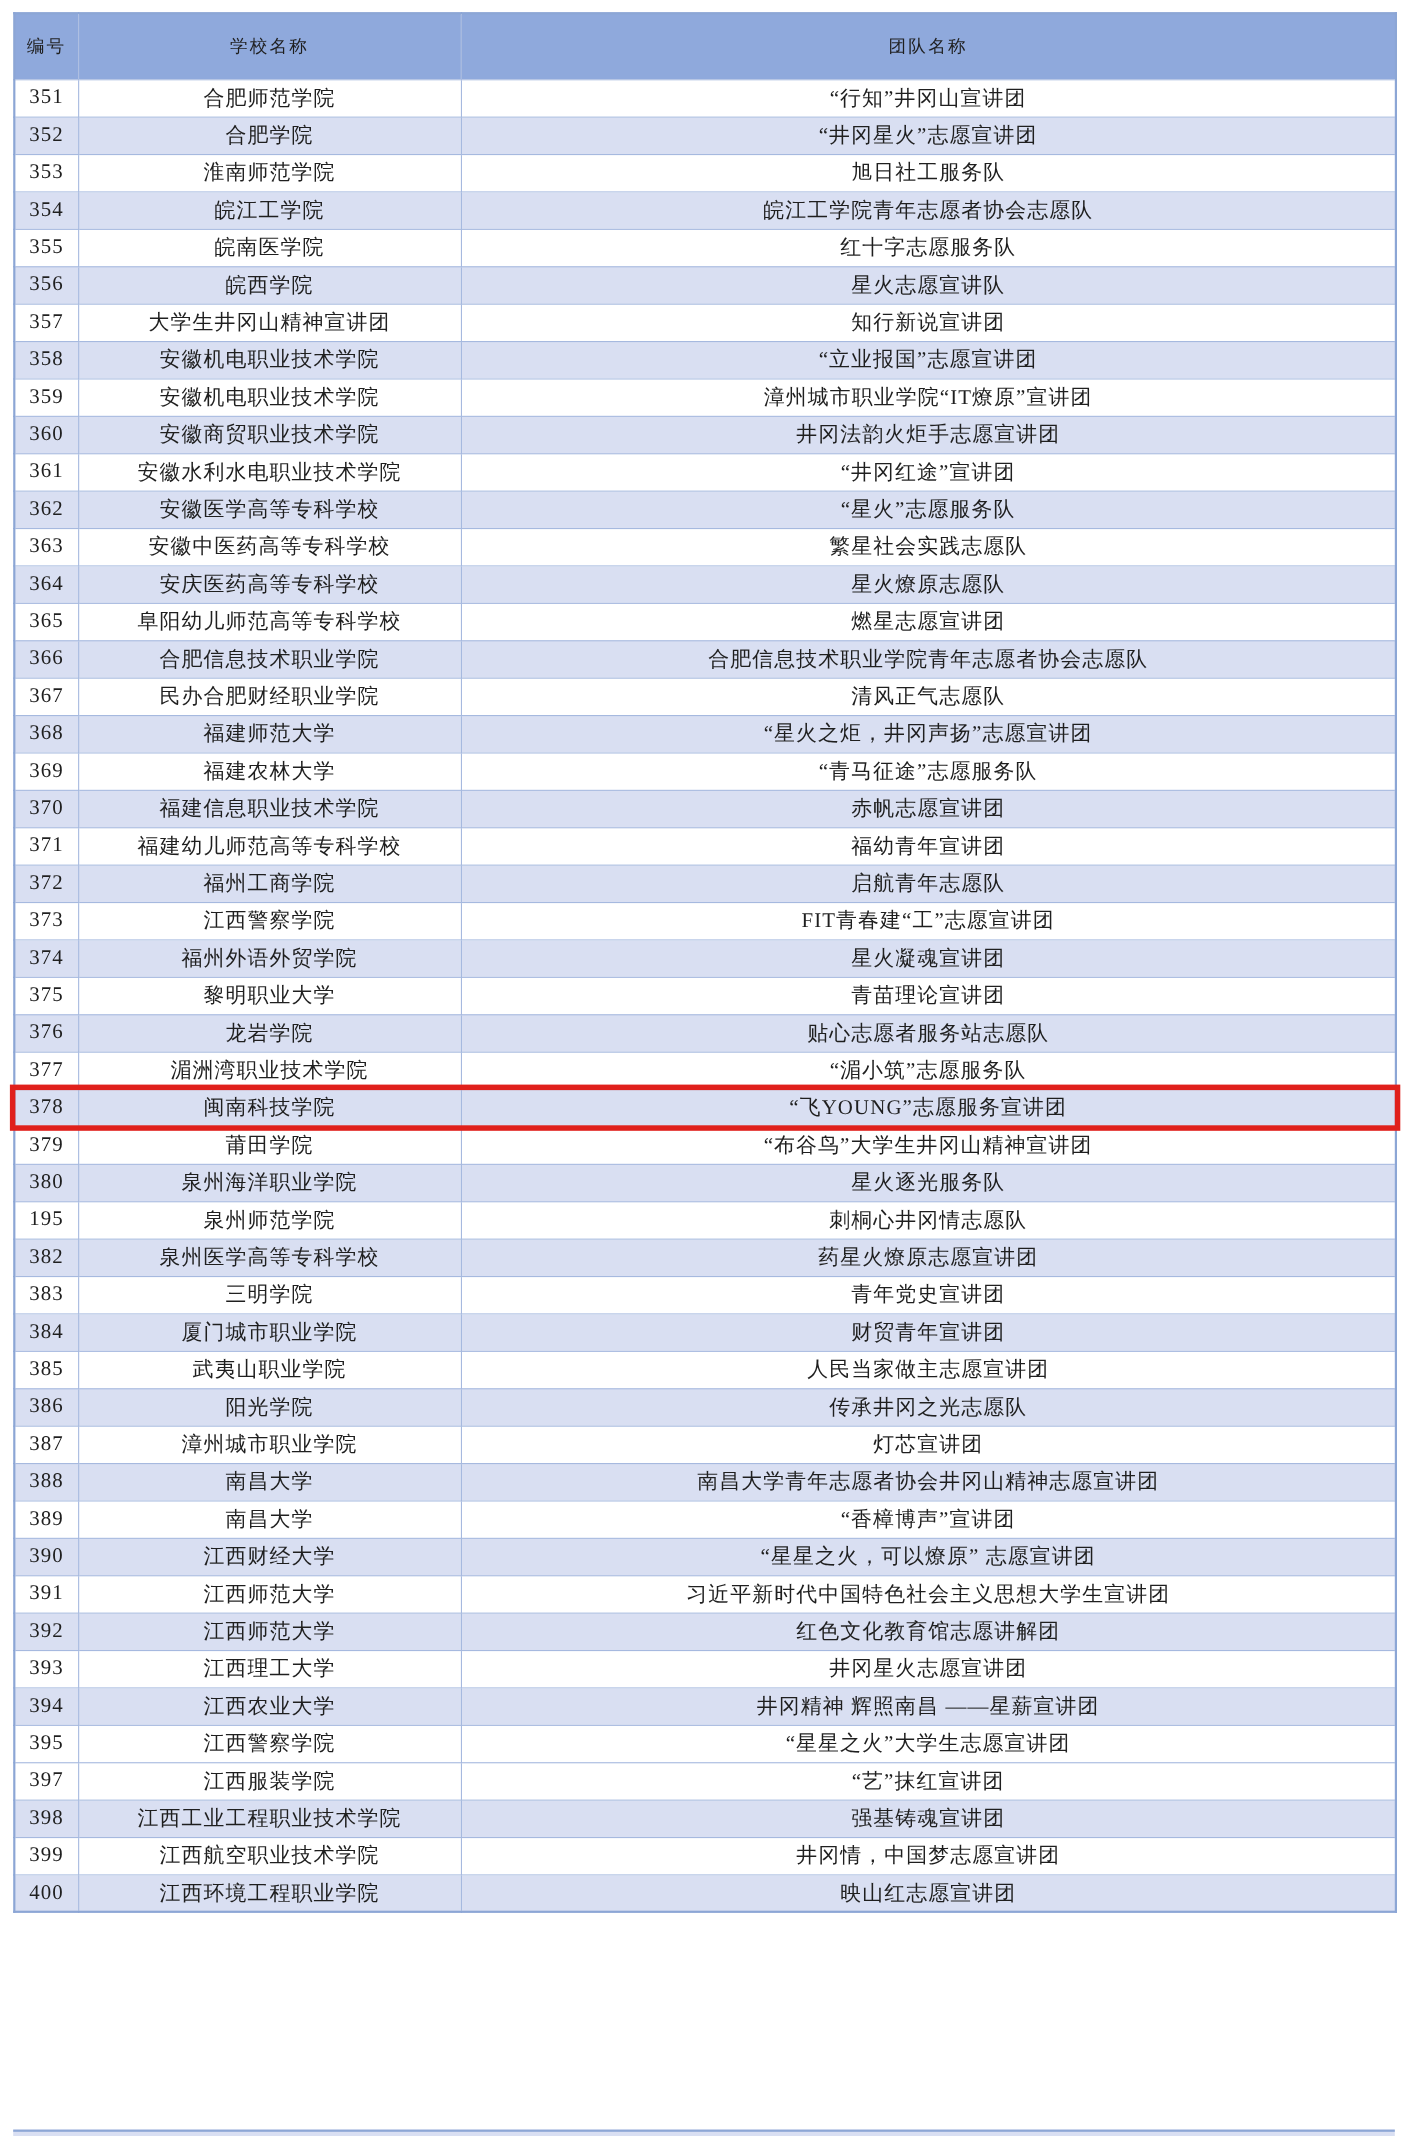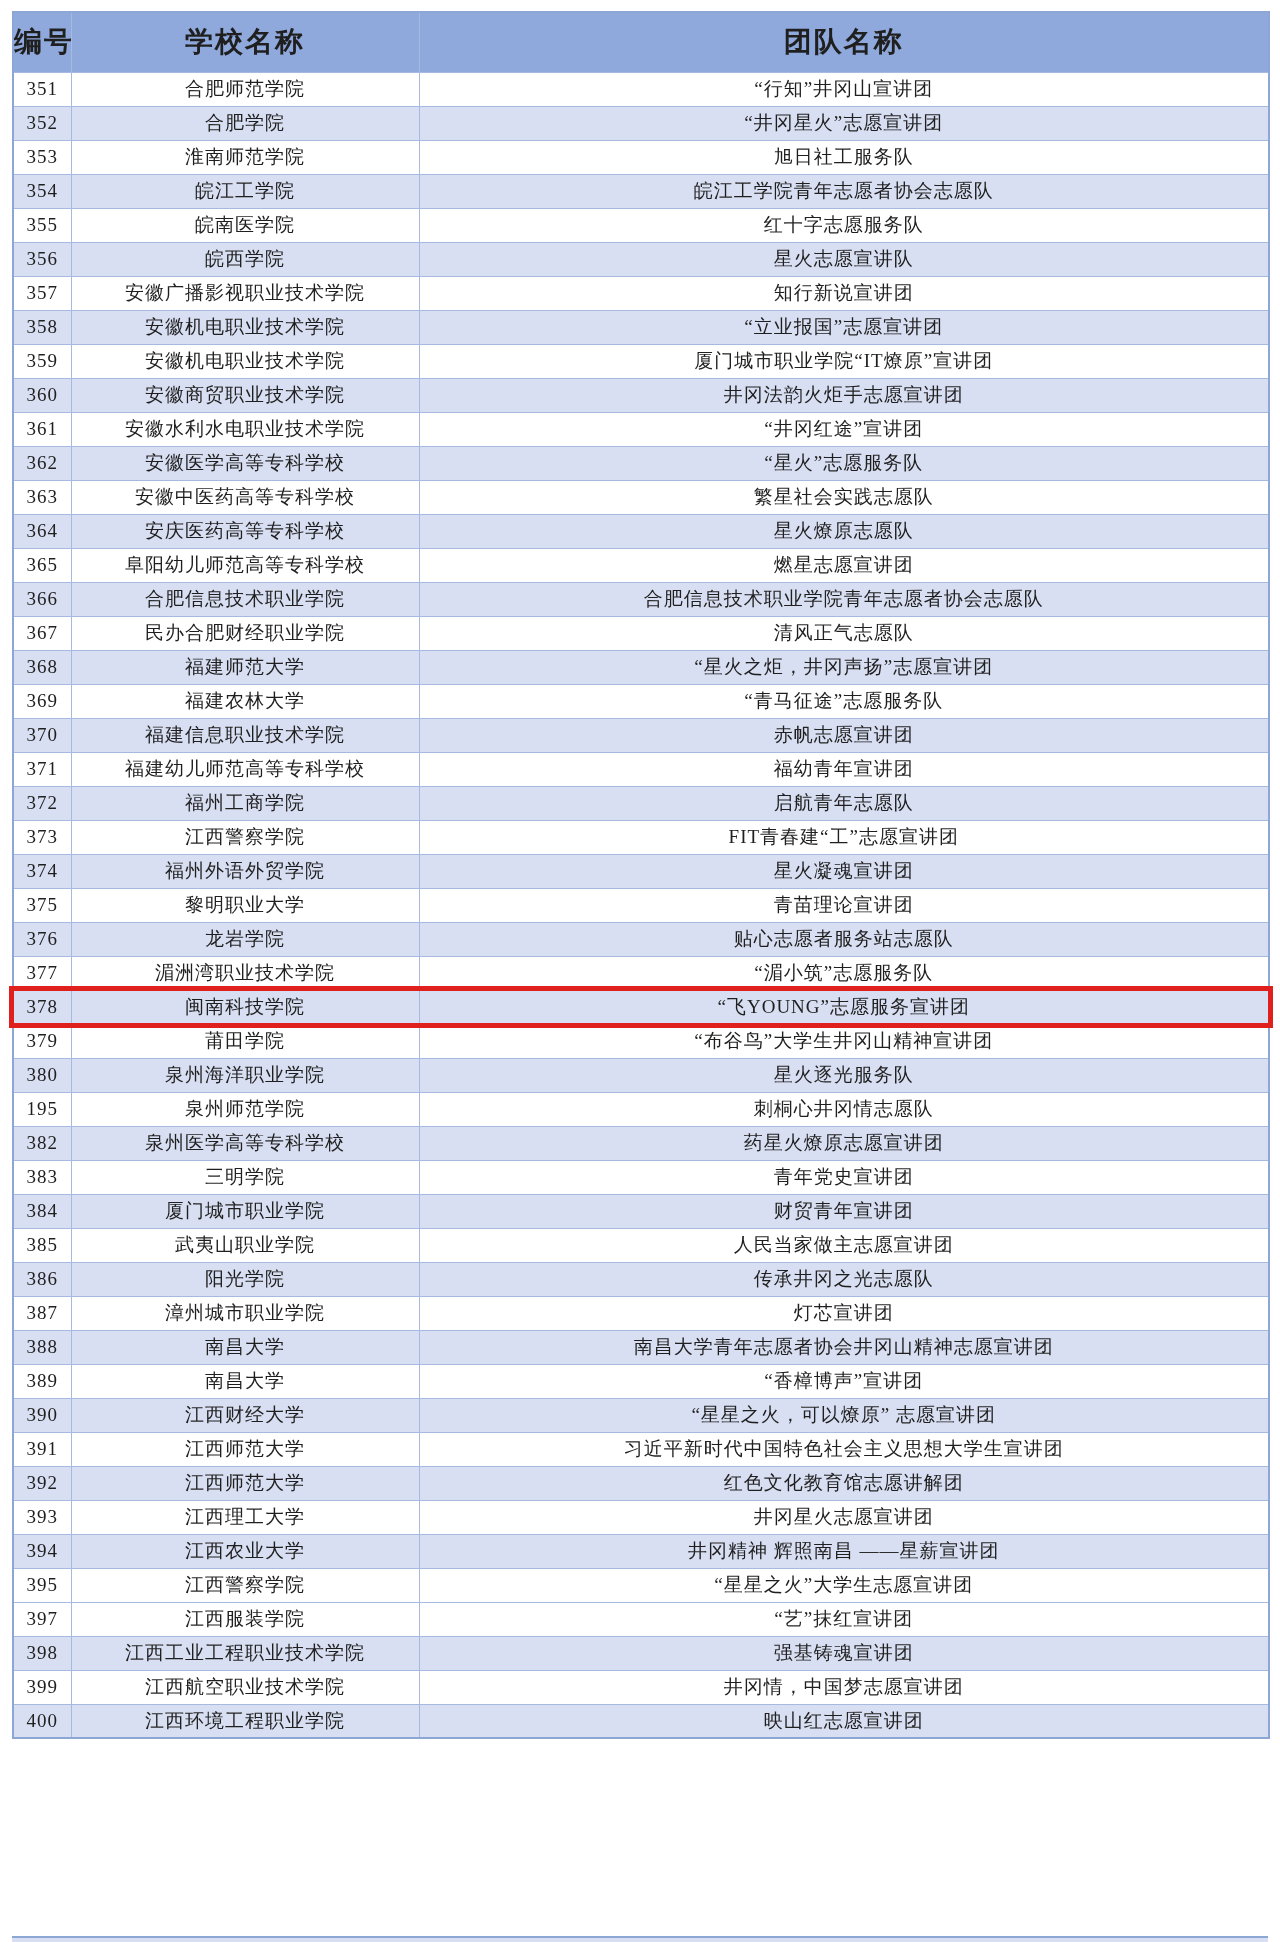--- a/index.html
+++ b/index.html
@@ -35,22 +35,22 @@
     border:1.5px solid var(--border);
     text-align:center;
     vertical-align:middle;
     overflow:hidden;
     white-space:nowrap;
   }
   table{border:2px solid var(--outer-border);}
   thead tr{height:60px;}
   thead th{
     background:var(--header-bg);
-    font-size:28px;
-    font-weight:bold;
+    font-size:16px;
+    font-weight:normal;
     letter-spacing:2px;
   }
   tbody tr{height:34px;}
   tbody td{
     font-size:19px;
     letter-spacing:1px;
     background:var(--row-bg);
   }
   tbody tr.alt td{background:var(--row-alt-bg);}
   tbody tr.highlight{outline:5px solid var(--highlight);outline-offset:-1px;}
@@ -108,32 +108,32 @@
           <td>皖南医学院</td>
           <td>红十字志愿服务队</td>
         </tr>
         <tr class="alt">
           <td>356</td>
           <td>皖西学院</td>
           <td>星火志愿宣讲队</td>
         </tr>
         <tr>
           <td>357</td>
-          <td>安徽广播影视职业技术学院</td>
+          <td>大学生井冈山精神宣讲团</td>
           <td>知行新说宣讲团</td>
         </tr>
         <tr class="alt">
           <td>358</td>
           <td>安徽机电职业技术学院</td>
           <td>“立业报国”志愿宣讲团</td>
         </tr>
         <tr>
           <td>359</td>
           <td>安徽机电职业技术学院</td>
-          <td>厦门城市职业学院“IT燎原”宣讲团</td>
+          <td>漳州城市职业学院“IT燎原”宣讲团</td>
         </tr>
         <tr class="alt">
           <td>360</td>
           <td>安徽商贸职业技术学院</td>
           <td>井冈法韵火炬手志愿宣讲团</td>
         </tr>
         <tr>
           <td>361</td>
           <td>安徽水利水电职业技术学院</td>
           <td>“井冈红途”宣讲团</td>

